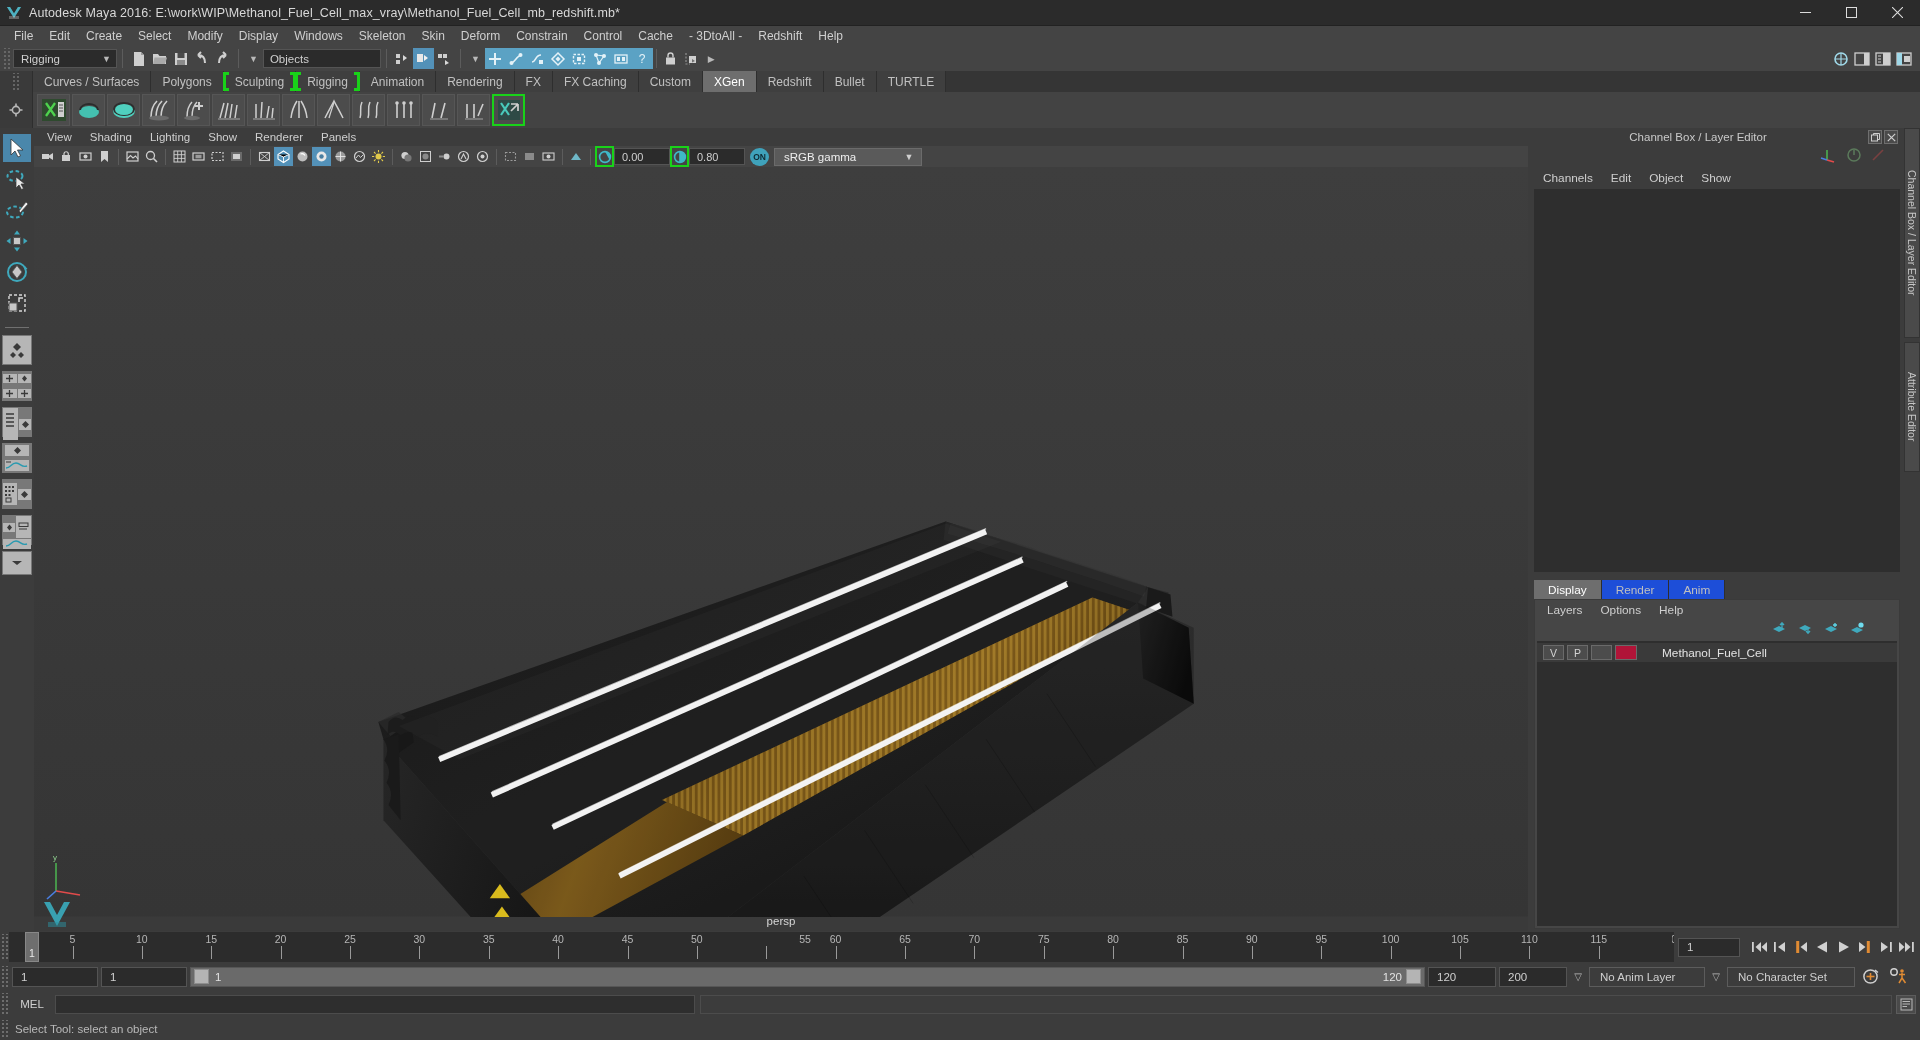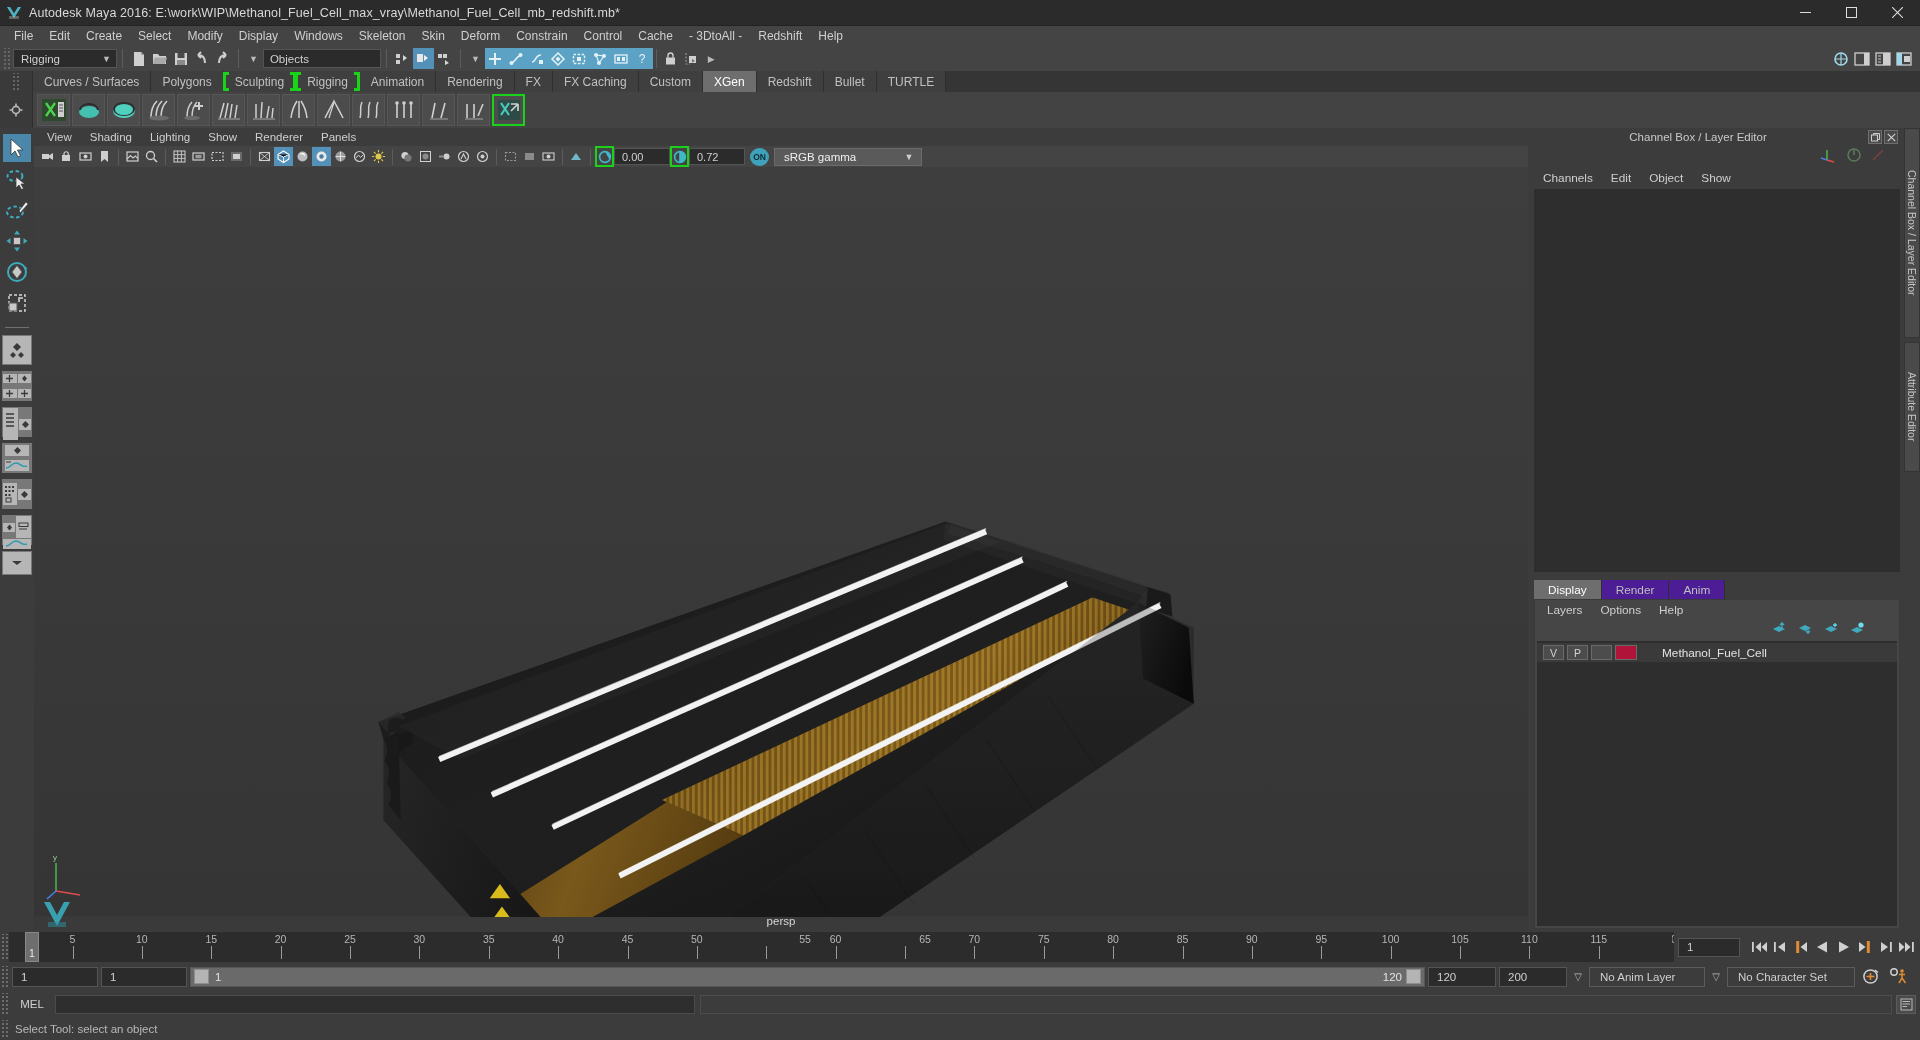--- a/index.html
+++ b/index.html
@@ -124,21 +124,21 @@
     display:flex;align-items:center;justify-content:center; margin-left:2px;}
   .rp-icons{ height:22px; display:flex; align-items:center; justify-content:flex-end;
     gap:8px; padding-right:18px; flex:0 0 22px;}
   .rp-menubar{ height:19px; display:flex;align-items:center;flex:0 0 19px; padding-left:6px;}
   .rp-menu{ font-size:11.8px;color:#cfcfcf;padding:0 9px;}
   .cbox{ background:#2e2e2e; margin:2px 4px 0 6px; flex:1 1 auto; min-height:0;}
   .rp-split{ height:8px; flex:0 0 8px;}
 
   .le-tabs{ display:flex; padding-left:6px; flex:0 0 19px; height:19px; align-items:stretch;}
   .le-tab{ padding:0 14px; display:flex;align-items:center;font-size:11.8px;
-    background:#4c1d95; color:#bfbfbf; border-right:1px solid #2e2e2e;}
+    background:#1d4ed8; color:#bfbfbf; border-right:1px solid #2e2e2e;}
   .le-tab.active{ background:#6e6e6e; color:#fff;}
   .le-body{ background:#464646; margin:0 4px 2px 6px; flex:0 0 auto; display:flex;flex-direction:column;
     height:330px; border:1px solid #3a3a3a;}
   .le-menubar{ height:19px; display:flex;align-items:center; flex:0 0 19px; padding-left:3px;}
   .le-iconrow{ height:22px; display:flex;align-items:center;justify-content:flex-end; gap:11px;
      padding-right:34px; flex:0 0 22px;}
   .le-list{ background:#2e2e2e; margin:0 2px 2px 2px; flex:1; min-height:0; padding-top:2px;}
   .le-row{ display:flex; align-items:center; height:19px; gap:3px; padding-left:6px;}
   .le-row.sel{background:#3a3a3a}
   .le-cell{ width:21px;height:15px;border:1px solid #6a6a6a; background:#4c4c4c;
@@ -881,21 +881,21 @@
             </svg>
         </div>
         <div class="vfield" style="width:56px">0.00</div>
         <div class="vb gsel">
           <svg width="14" height="14" viewBox="0 0 14 14">
               <circle cx="7" cy="7" r="5.4" fill="none" stroke="#3fb8c8" stroke-width="1.6"></circle>
               <path d="M7 1.6 V12.4" stroke="#3fb8c8" stroke-width="1.6"></path>
               <path d="M7 1.6 A5.4 5.4 0 0 1 7 12.4 Z" fill="#3fb8c8"></path>
             </svg>
         </div>
-        <div class="vfield" style="width:56px">0.72</div>
+        <div class="vfield" style="width:56px">0.80</div>
         <div style="width:5px"></div>
         <div class="vb" style="background:#3fa2bb;border-radius:50%;width:18px;height:18px">
           <span style="font-size:8.5px;color:#0f2a33;font-weight:bold">ON</span>
         </div>
         <div style="width:5px"></div>
         <div class="vcombo">
           <span class="lbl">sRGB gamma</span>
           <span class="arr">▼</span>
         </div>
       </div>
@@ -1166,21 +1166,21 @@
         <div class="tl-num" style="left: 549.125px;">40</div>
         <div class="tl-tick" style="left: 618.5px;"></div>
         <div class="tl-num" style="left: 618.5px;">45</div>
         <div class="tl-tick" style="left: 687.875px;"></div>
         <div class="tl-num" style="left: 687.875px;">50</div>
         <div class="tl-tick" style="left: 757.25px;"></div>
         <div class="tl-num" style="left: 796px;">55</div>
         <div class="tl-tick" style="left: 826.625px;"></div>
         <div class="tl-num" style="left: 826.625px;">60</div>
         <div class="tl-tick" style="left: 896px;"></div>
-        <div class="tl-num" style="left: 896px; margin-left: 20px;">65</div>
+        <div class="tl-num" style="left: 896px;">65</div>
         <div class="tl-tick" style="left: 965.375px;"></div>
         <div class="tl-num" style="left: 965.375px;">70</div>
         <div class="tl-tick" style="left: 1034.75px;"></div>
         <div class="tl-num" style="left: 1034.75px;">75</div>
         <div class="tl-tick" style="left: 1104.12px;"></div>
         <div class="tl-num" style="left: 1104.12px;">80</div>
         <div class="tl-tick" style="left: 1173.5px;"></div>
         <div class="tl-num" style="left: 1173.5px;">85</div>
         <div class="tl-tick" style="left: 1242.88px;"></div>
         <div class="tl-num" style="left: 1242.88px;">90</div>

